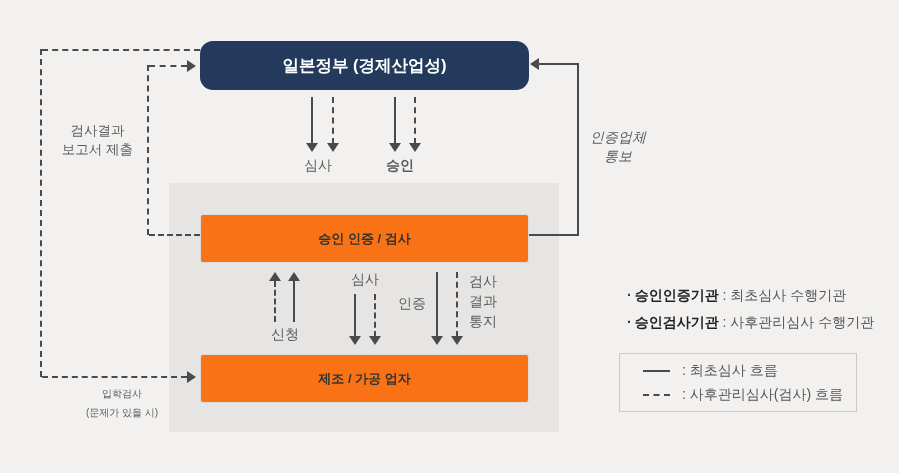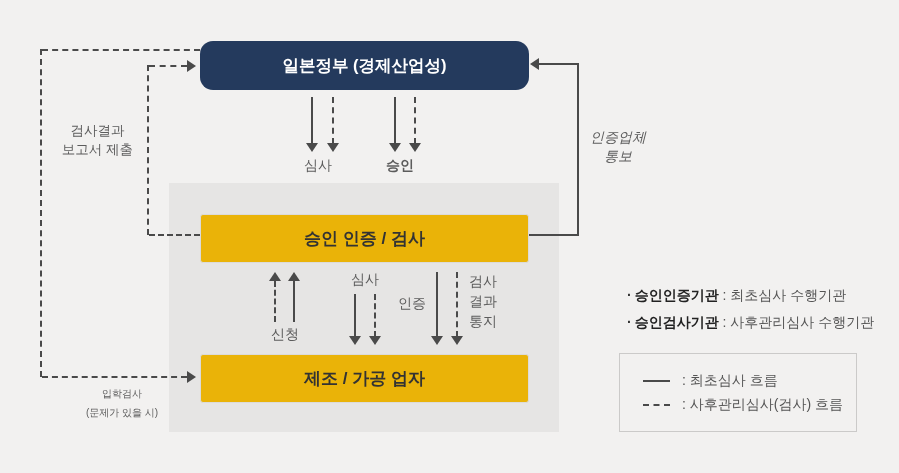--- a/index.html
+++ b/index.html
@@ -31,22 +31,22 @@
     position:absolute;left:200px;width:329px;height:49px;
     box-sizing:border-box;
     display:flex;align-items:center;justify-content:center;
     font-weight:bold;
   }
   .node-gov{
     top:41px;background:var(--navy);color:#FFFFFF;
     font-size:16.5px;border-radius:13px;
   }
   .node-white{
-    background:#eab308;border:1px solid var(--border);border-radius:3px;
-    color:var(--boxtext);font-size:17px;
+    background:#f97316;border:1px solid var(--border);border-radius:3px;
+    color:var(--boxtext);font-size:13px;
   }
   .node-cert{top:214px;}
   .node-maker{top:354px;}
 
   
   .vs{position:absolute;width:2px;background:var(--arrow);}
   .vd{position:absolute;width:0;border-left:2px dashed var(--arrow);}
   .hs{position:absolute;height:2px;background:var(--arrow);}
   .hd{position:absolute;height:0;border-top:2px dashed var(--arrow);}
 
@@ -63,21 +63,21 @@
   }
   .lbl-left{text-align:center;}
 
   .annot{
     position:absolute;left:627px;font-size:14px;white-space:nowrap;color:#555555;
   }
   .annot .bullet{color:#333333;font-weight:bold;margin-right:3px;}
   .annot .term{color:#222222;font-weight:bold;}
 
   .legend{
-    position:absolute;left:619px;top:353px;width:238px;height:79px;
+    position:absolute;left:619px;top:353px;width:238px;height:59px;
     box-sizing:border-box;border:1px solid var(--legend-border);
     display:flex;flex-direction:column;justify-content:center;
     gap:6px;padding-left:23px;
   }
   .legend-row{display:flex;align-items:center;}
   .legend-sample{width:27px;flex:0 0 27px;}
   .legend-solid{height:2px;background:var(--arrow);}
   .legend-dashed{height:0;border-top:2px dashed var(--arrow);}
   .legend-text{margin-left:12px;font-size:14px;color:#555555;white-space:nowrap;}
 </style>

